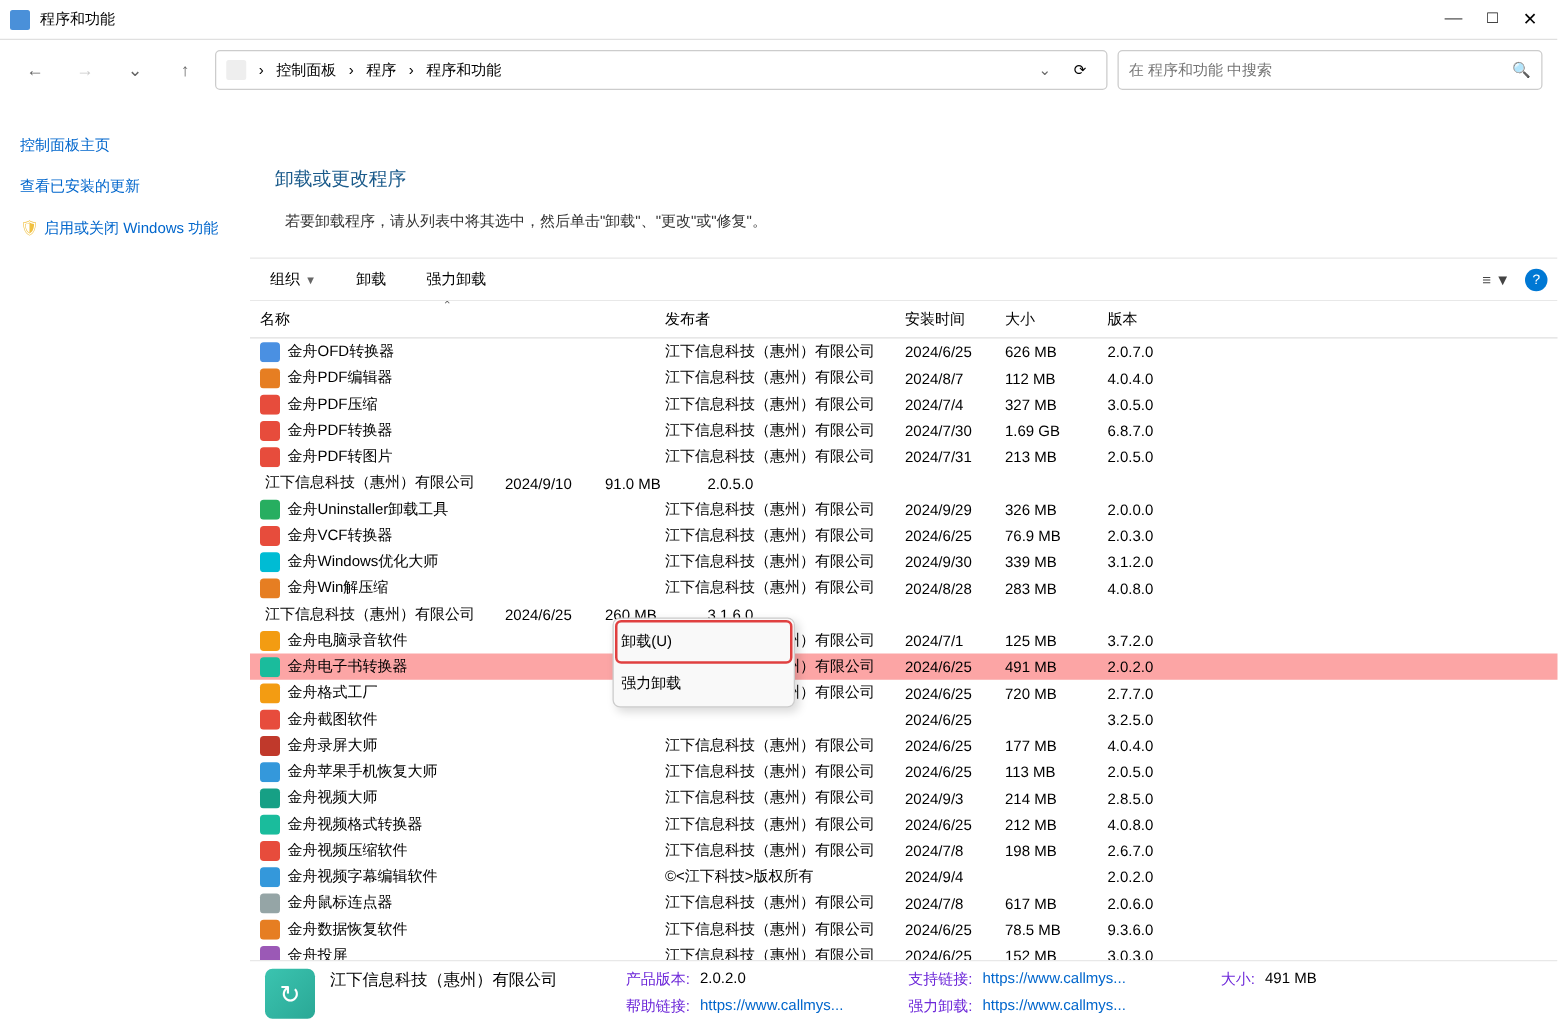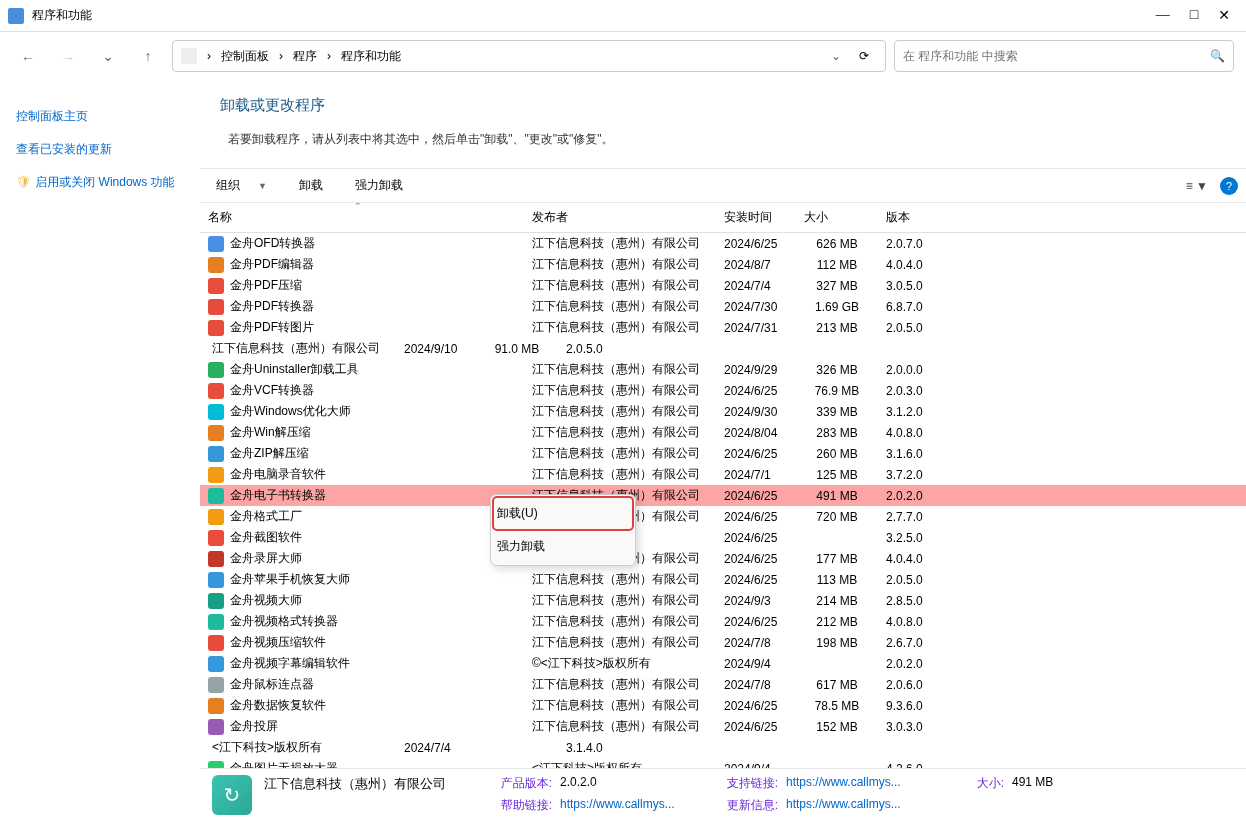--- a/index.html
+++ b/index.html
@@ -24,25 +24,25 @@
     .search-box input { flex: 1; border: none; outline: none; font-size: 12px; color: #000000; }
     .search-icon { color: #666; cursor: pointer; }
     
     .body-area { display: flex; height: calc(100% - 80px - 52px); }
     .sidebar { width: 200px; padding: 20px 16px; }
     .sidebar-link { display: block; color: #0066cc; padding: 8px 0; cursor: pointer; font-size: 12px; }
     .sidebar-link.shield::before { content: "🛡"; margin-right: 4px; color: #f0c040; }
     
     .main { flex: 1; display: flex; flex-direction: column; }
     .main-header { padding: 16px 20px 8px 20px; }
-    .main-title { color: #1a5a8a; font-size: 15px; margin-bottom: 16px; }
+    .main-title { color: #1a5a8a; font-size: 15px; margin-bottom: 16px; margin-top: 38px; }
     .main-desc { font-size: 12px; color: #333; margin-bottom: 12px; padding-left: 8px; }
     
     .toolbar { display: flex; align-items: center; padding: 4px 8px; border-top: 1px solid #e8e8e8; border-bottom: 1px solid #e8e8e8; gap: 16px; }
-    .toolbar-item { padding: 4px 8px; cursor: pointer; font-size: 12px; display: flex; align-items: center; gap: 18px; }
+    .toolbar-item { padding: 4px 8px; cursor: pointer; font-size: 12px; display: flex; align-items: center; gap: 4px; }
     .toolbar-item .chev { font-size: 9px; color: #666; }
     .toolbar-right { margin-left: auto; display: flex; gap: 8px; align-items: center; }
     .view-btn { cursor: pointer; padding: 4px; color: #444; }
     .help-btn { width: 18px; height: 18px; background: #0078d4; color: #fff; border-radius: 50%; display: flex; align-items: center; justify-content: center; font-size: 11px; cursor: pointer; }
     
     .table-wrap { flex: 1; overflow: auto; position: relative; }
     .table-header { display: flex; border-bottom: 1px solid #e0e0e0; position: sticky; top: 0; background: #fff; padding: 0 4px; }
     .th { padding: 6px 8px; font-size: 12px; cursor: pointer; position: relative; }
     .th.name { width: 320px; padding-left: 4px; }
     .th.publisher { width: 192px; }
@@ -51,21 +51,21 @@
     .th.version { width: 120px; }
     .sort-chev { position: absolute; left: 150px; top: -2px; font-size: 9px; color: #666; }
     
     .table-body { }
     .tr { display: flex; align-items: center; height: 21px; padding: 0 4px; cursor: pointer; }
     .tr.selected { background: #fca5a5; }
     .td { padding: 0 8px; font-size: 12px; white-space: nowrap; overflow: hidden; }
     .td.name { width: 320px; display: flex; align-items: center; gap: 6px; padding-left: 4px; }
     .td.publisher { width: 192px; }
     .td.date { width: 80px; }
-    .td.size { width: 82px; text-align: center; }
+    .td.size { width: 82px; text-align: left; }
     .td.version { width: 120px; }
     .app-icon { width: 16px; height: 16px; border-radius: 3px; flex-shrink: 0; }
     
     .context-menu { position: absolute; left: 490px; top: 494px; background: #f9f9f9; border: 1px solid #ccc; border-radius: 6px; box-shadow: 3px 3px 8px rgba(0,0,0,0.15); z-index: 100; padding: 2px; width: 146px; }
     .context-item { padding: 8px 4px; cursor: pointer; font-size: 12px; border-radius: 4px; }
     .context-item.highlighted { outline: 2px solid #e04040; outline-offset: -1px; }
     
     .statusbar { position: absolute; bottom: 0; left: 200px; right: 0; height: 52px; border-top: 1px solid #e8e8e8; background: #fff; display: flex; padding: 6px 12px; gap: 12px; }
     .status-icon { width: 40px; height: 40px; background: linear-gradient(135deg, #3bc4b0, #2aa896); border-radius: 6px; display: flex; align-items: center; justify-content: center; color: #fff; font-size: 20px; }
     .status-content { flex: 1; display: grid; grid-template-columns: 200px 80px 130px 80px 150px 60px 80px; gap: 4px 8px; font-size: 12px; align-content: center; }
@@ -234,29 +234,25 @@
     <div class="td date">2024/9/30</div>
     <div class="td size">339 MB</div>
     <div class="td version">3.1.2.0</div>
           </div>
           <div class="tr">
     <div class="td name">
               <div class="app-icon" style="background:#e67e22"></div>
               <span>金舟Win解压缩</span>
             </div>
     <div class="td publisher">江下信息科技（惠州）有限公司</div>
-    <div class="td date">2024/8/04</div>
+    <div class="td date">2024/8/28</div>
     <div class="td size">283 MB</div>
     <div class="td version">4.0.8.0</div>
           </div>
           <div class="tr">
-    <div class="td name">
-              <div class="app-icon" style="background:#3498db"></div>
-              <span>金舟ZIP解压缩</span>
-            </div>
     <div class="td publisher">江下信息科技（惠州）有限公司</div>
     <div class="td date">2024/6/25</div>
     <div class="td size">260 MB</div>
     <div class="td version">3.1.6.0</div>
           </div>
           <div class="tr">
     <div class="td name">
               <div class="app-icon" style="background:#f39c12"></div>
               <span>金舟电脑录音软件</span>
             </div>
@@ -417,18 +413,18 @@
     <div class="status-publisher">江下信息科技（惠州）有限公司</div>
     <div class="status-label">产品版本:</div>
     <div class="status-value">2.0.2.0</div>
     <div class="status-label">支持链接:</div>
     <div class="status-link">https://www.callmys...</div>
     <div class="status-label">大小:</div>
     <div class="status-value">491 MB</div>
     <div></div>
     <div class="status-label">帮助链接:</div>
     <div class="status-link">https://www.callmys...</div>
-    <div class="status-label">更新信息:</div>
+    <div class="status-label">强力卸载:</div>
     <div class="status-link">https://www.callmys...</div>
     <div></div>
       <div></div>
   </div>
 </div>
 
 </body></html>

